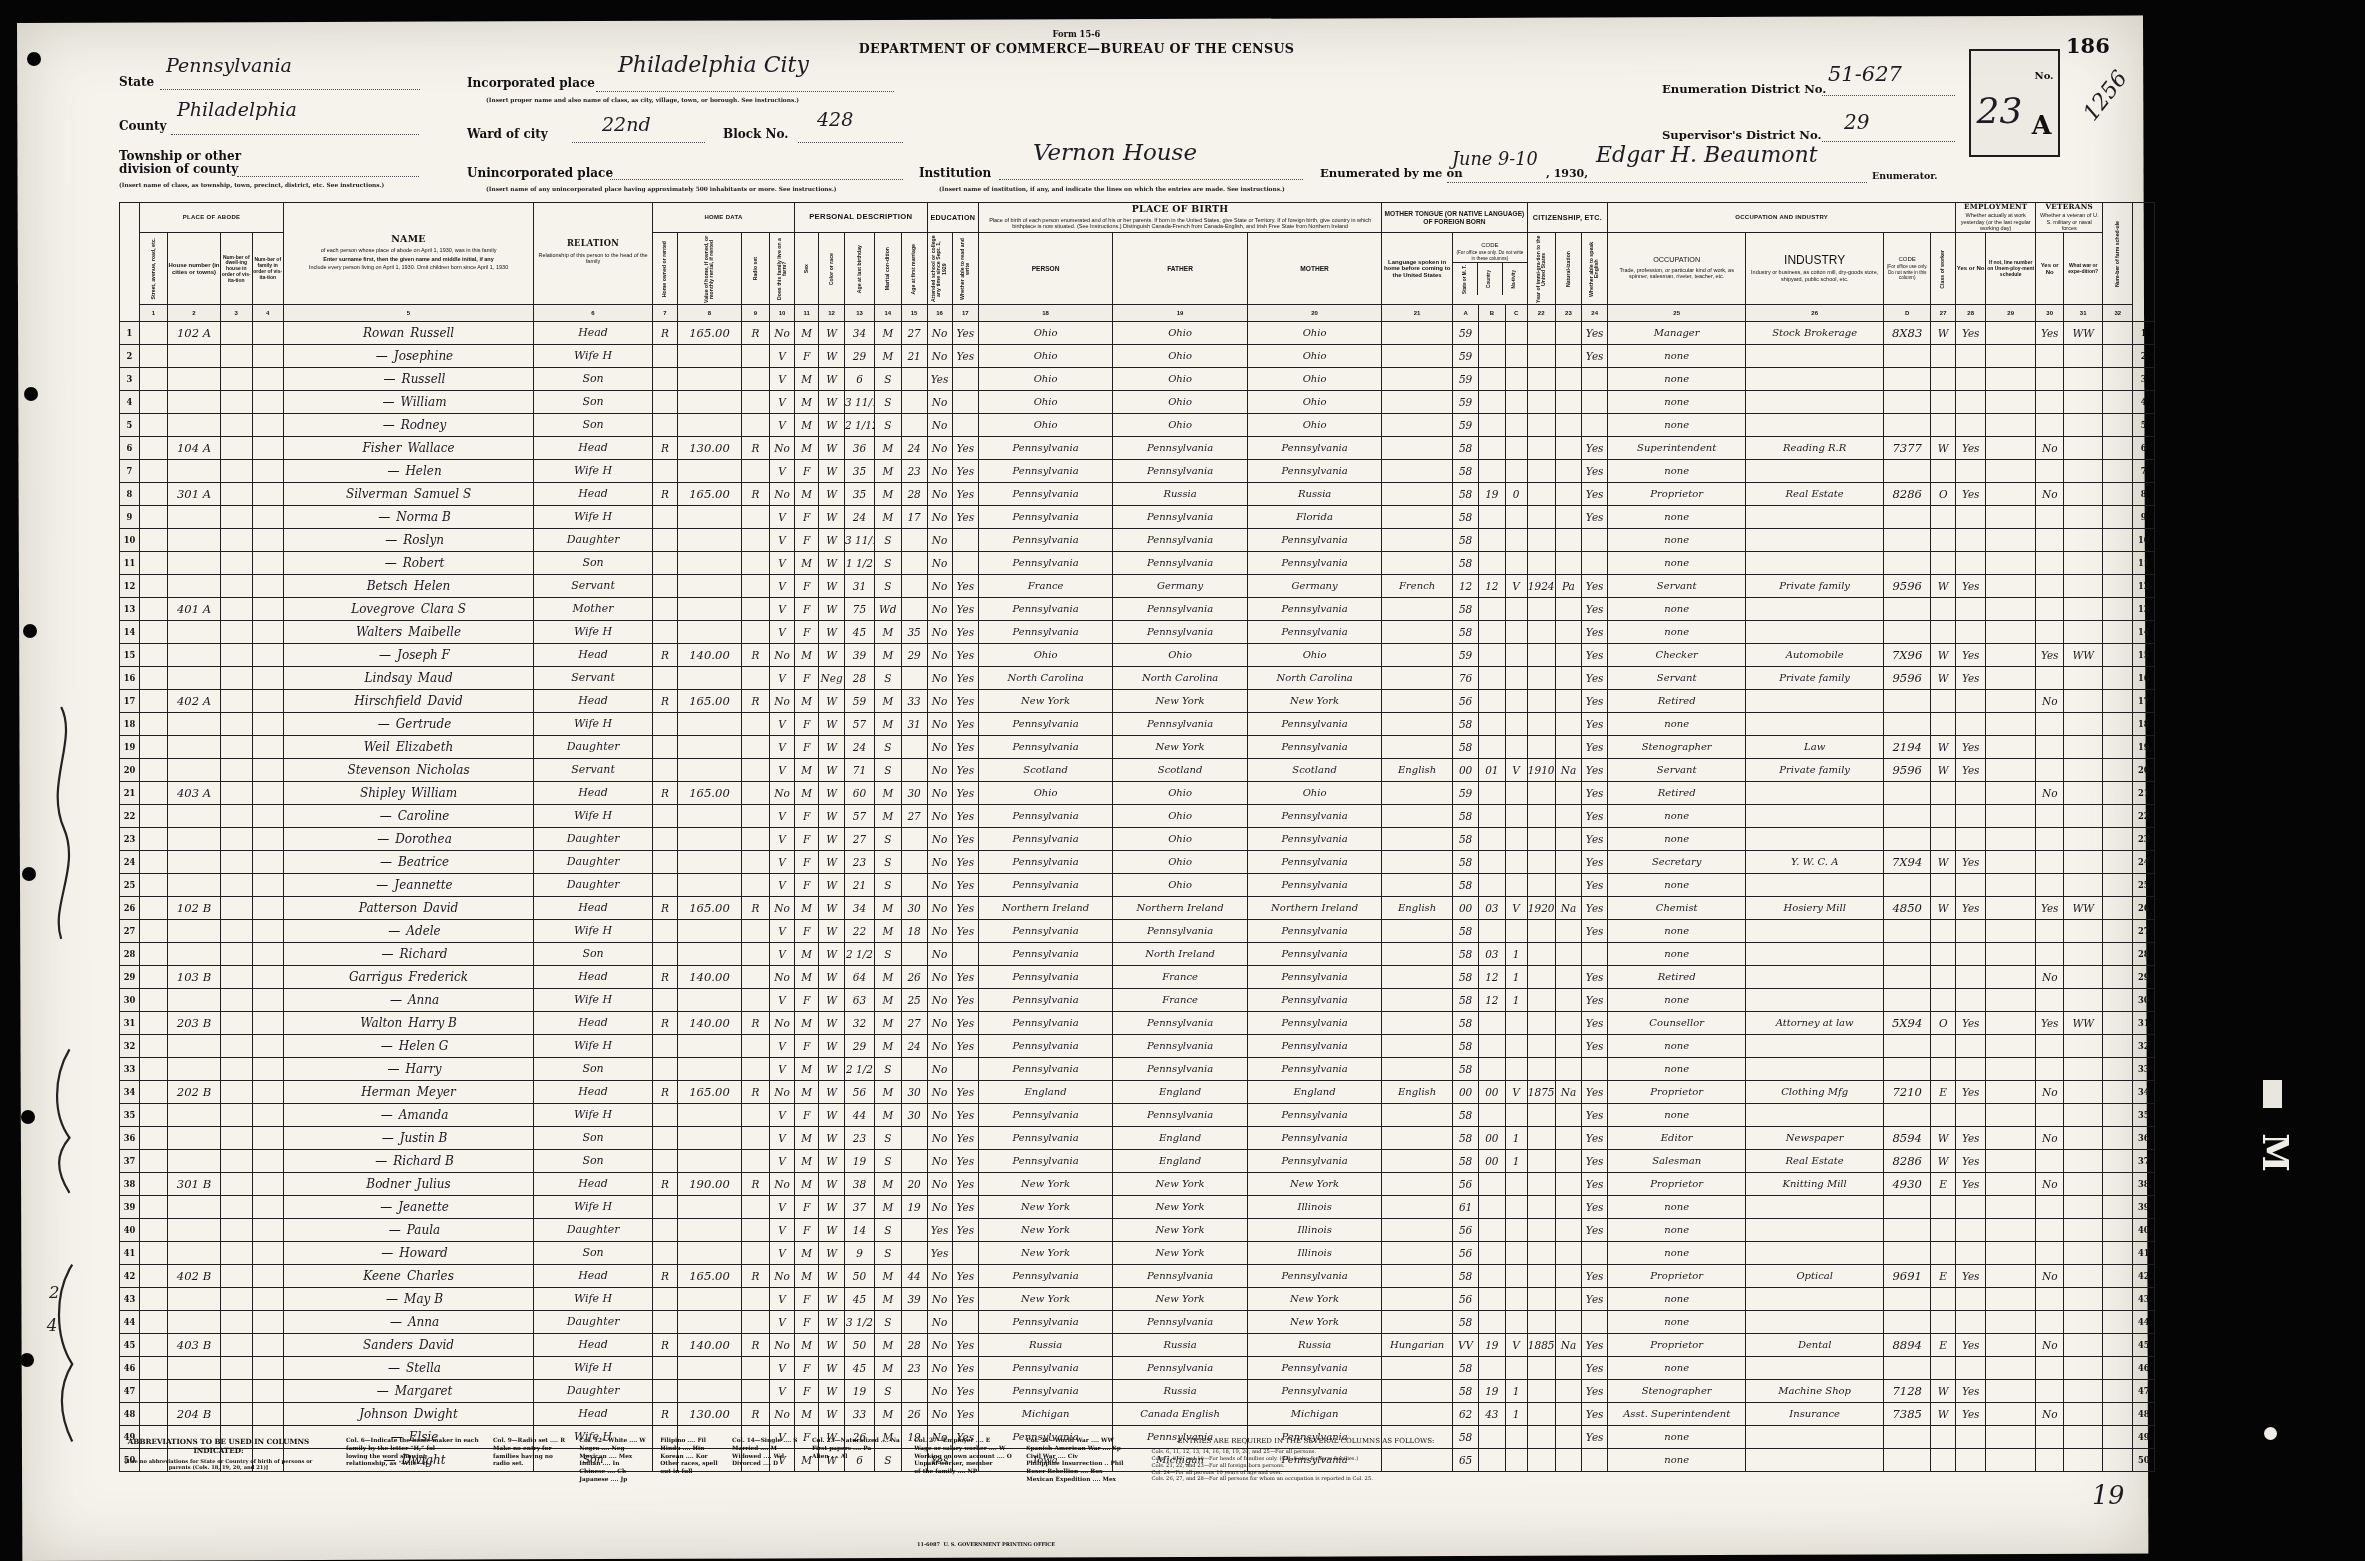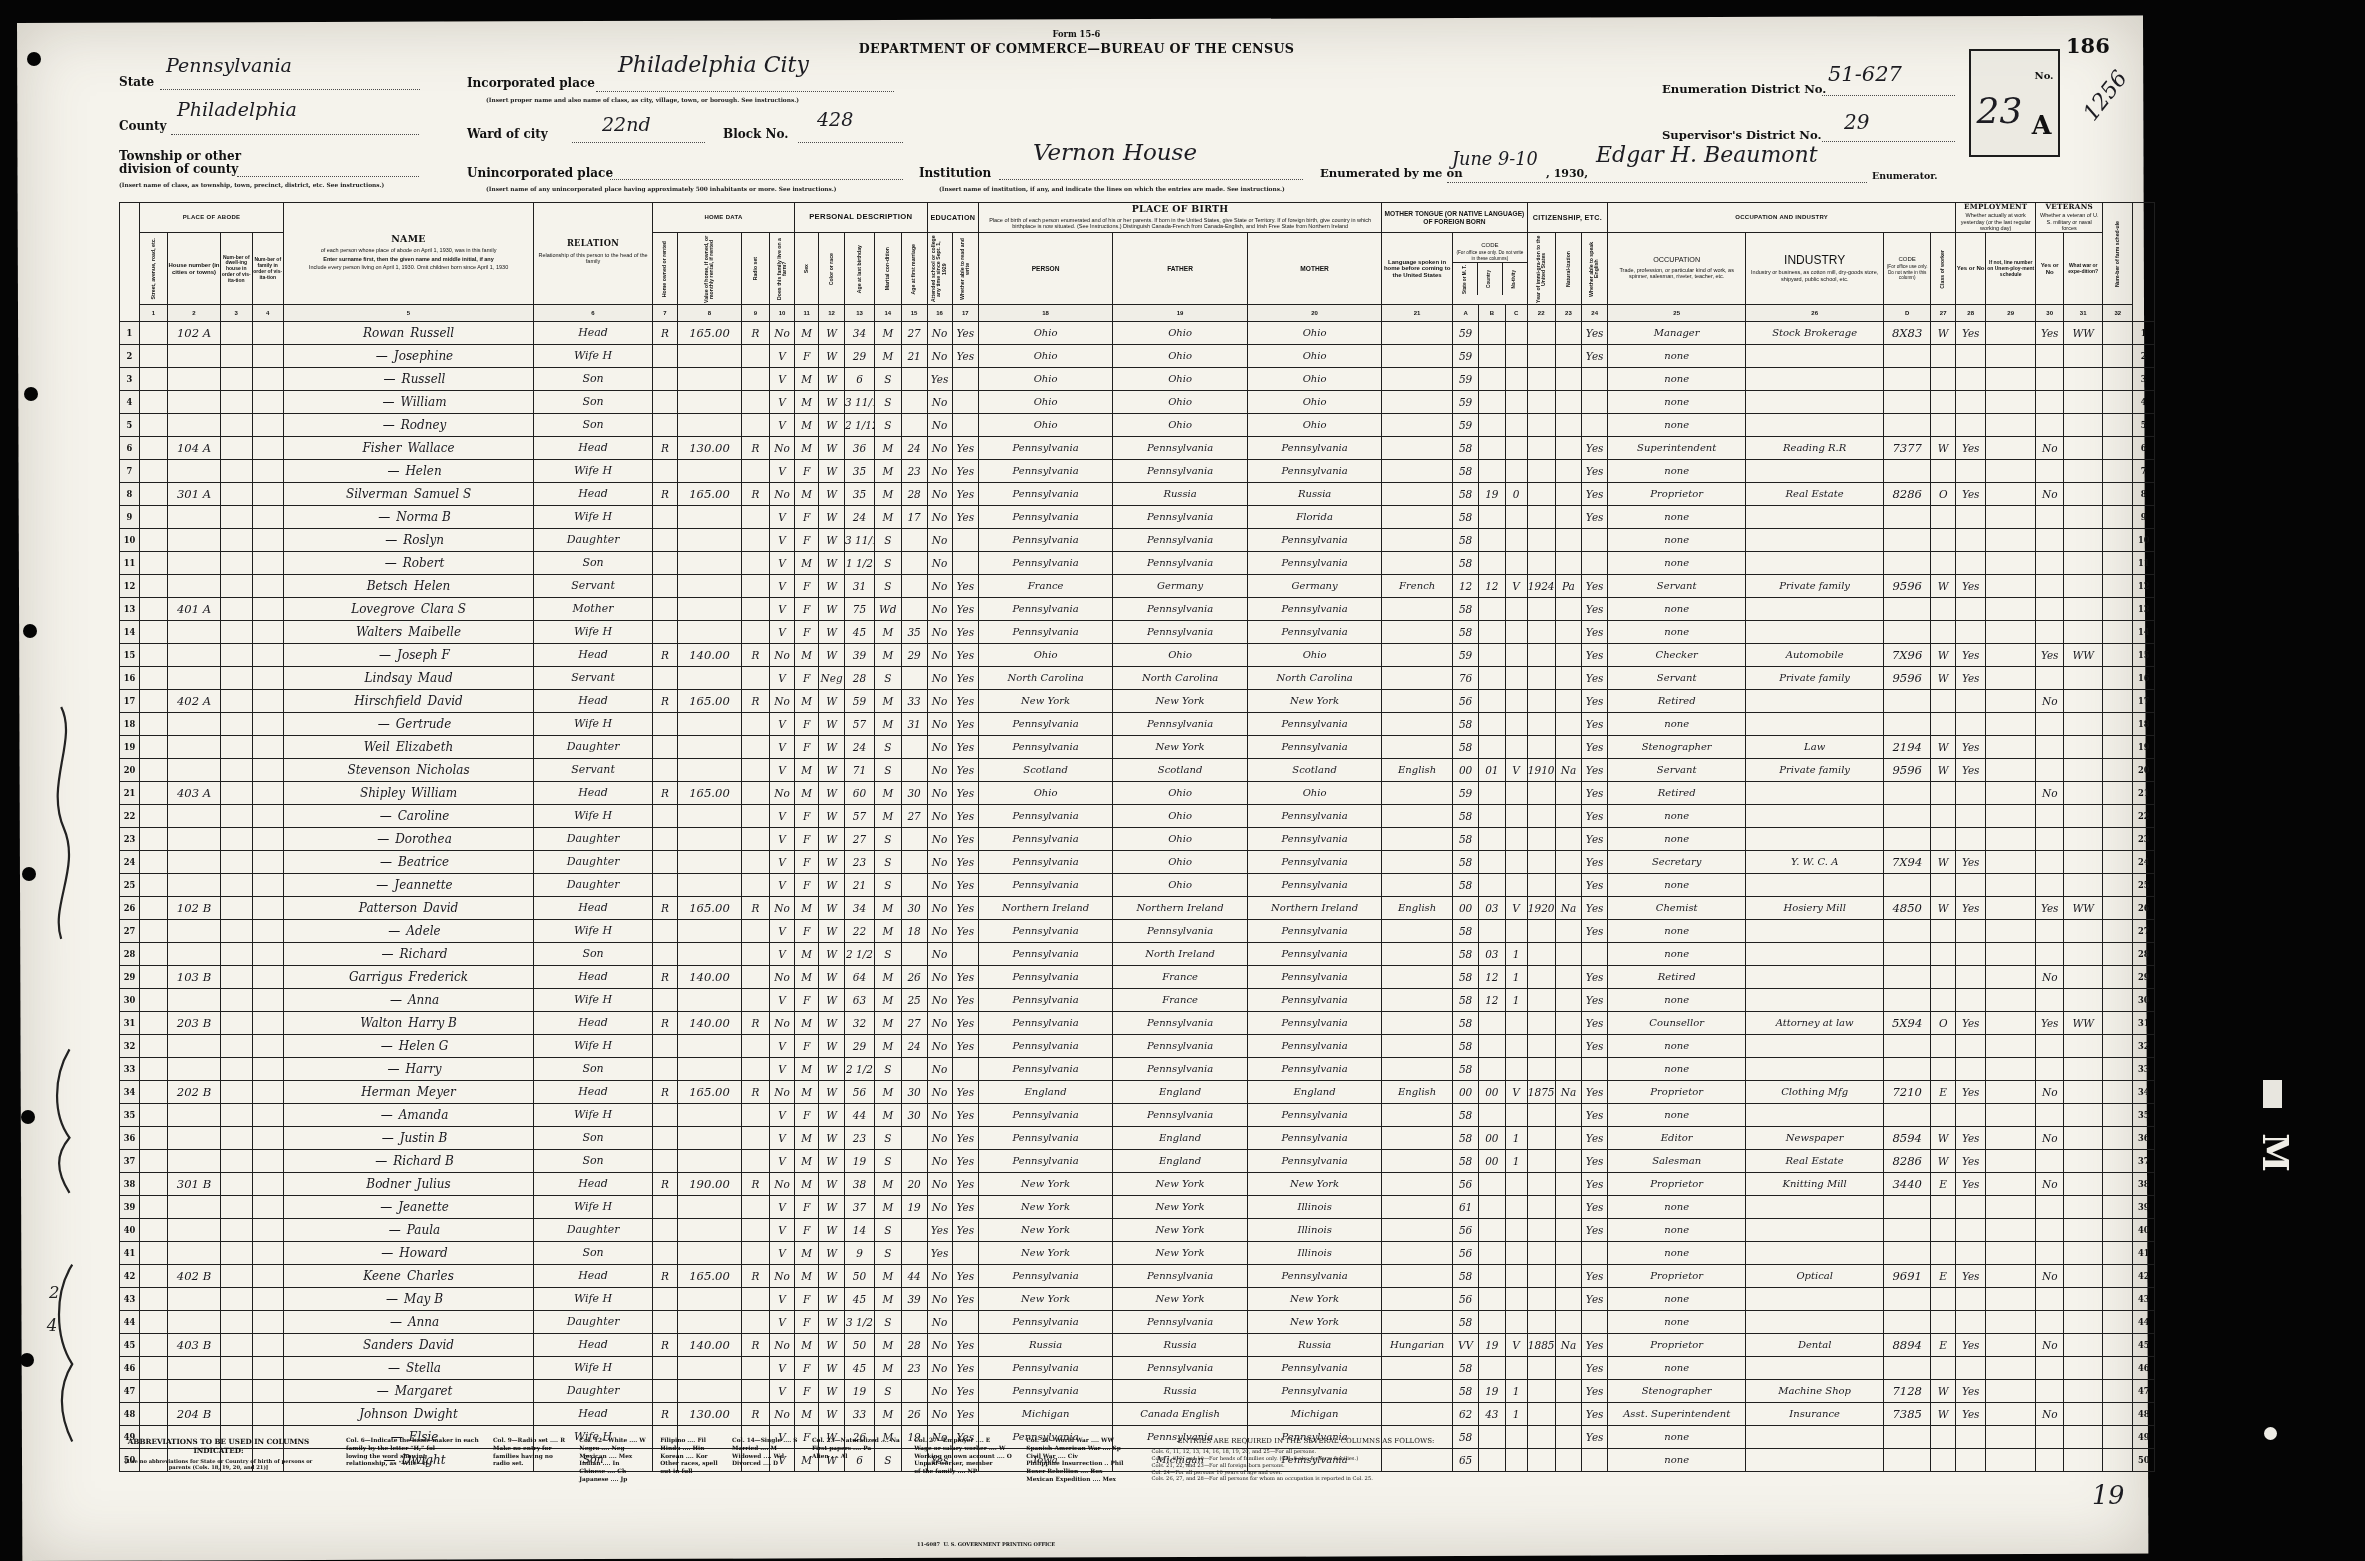--- a/index.html
+++ b/index.html
@@ -1871,21 +1871,21 @@
           <td class="hw pb">New York</td>
           <td class="hw pb"></td>
           <td class="hw sm">56</td>
           <td class="hw sm"></td>
           <td class="hw sm"></td>
           <td class="hw sm"></td>
           <td class="hw sm"></td>
           <td class="hw sm">Yes</td>
           <td class="hw occ">Proprietor</td>
           <td class="hw occ">Knitting Mill</td>
-          <td class="hw">3440</td>
+          <td class="hw">4930</td>
           <td class="hw sm">E</td>
           <td class="hw sm">Yes</td>
           <td class="hw sm"></td>
           <td class="hw sm">No</td>
           <td class="hw sm"></td>
           <td class="hw sm"></td>
           <td class="ln">38</td>
         </tr>
         <tr>
           <td class="ln">39</td>

